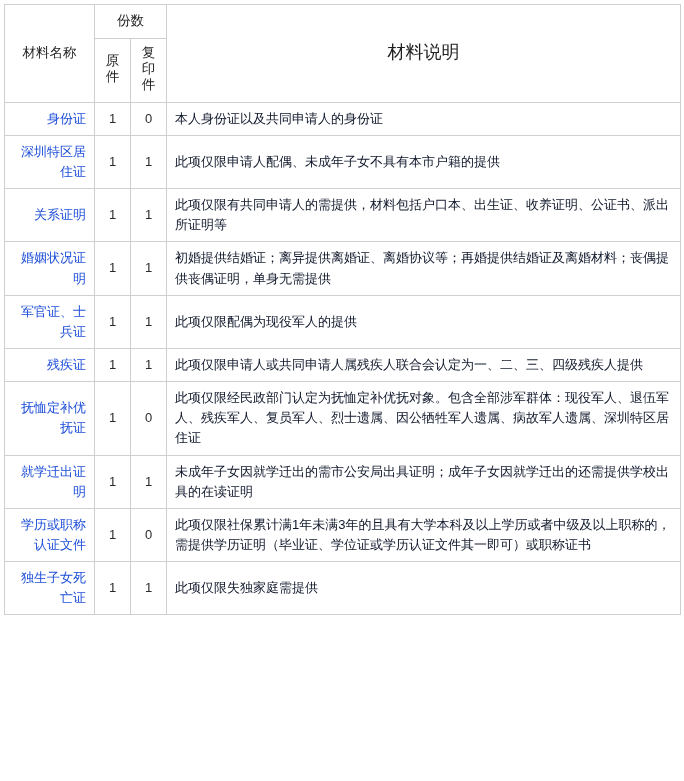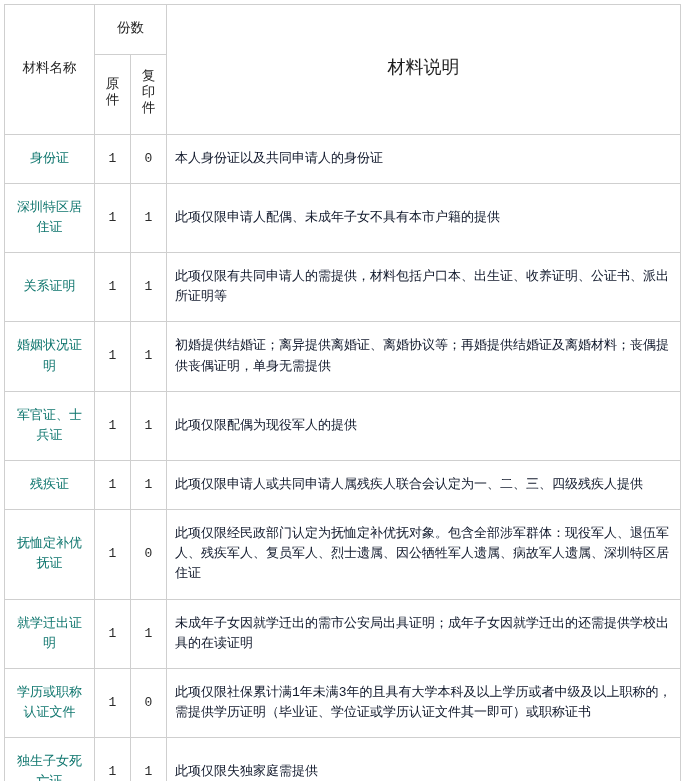--- a/index.html
+++ b/index.html
@@ -19,25 +19,24 @@
     padding: 4px 2px 4px 4px;
   }
   table.materials {
     border-collapse: collapse;
     width: 676px;
     table-layout: fixed;
     font-size: 13px;
   }
   table.materials td, table.materials th {
     border: 1px solid #cfcfcf;
-    padding: 14px 8px;
+    padding: 6px 8px;
     vertical-align: middle;
     line-height: 1.55;
     font-weight: normal;
-    font-family: Liberation Mono, monospace;
   }
   
   col.c-name { width: 90px; }
   col.c-orig { width: 36px; }
   col.c-copy { width: 36px; }
   col.c-desc { width: 514px; }
 
   th.head-name {
     text-align: center;
     font-weight: bold;
@@ -66,22 +65,22 @@
   }
   .vert-text {
     display: inline-block;
     width: 14px;
     line-height: 1.18;
     word-break: break-all;
     white-space: normal;
     text-align: center;
   }
   td.cell-name {
-    text-align: center;
-    color: #0f766e;
+    text-align: right;
+    color: #1d4ed8;
   }
   td.cell-num {
     text-align: center;
     color: #2b2b2b;
   }
   td.cell-desc {
     text-align: left;
     color: #0f172a;
     padding-left: 10px;
     padding-right: 10px;

